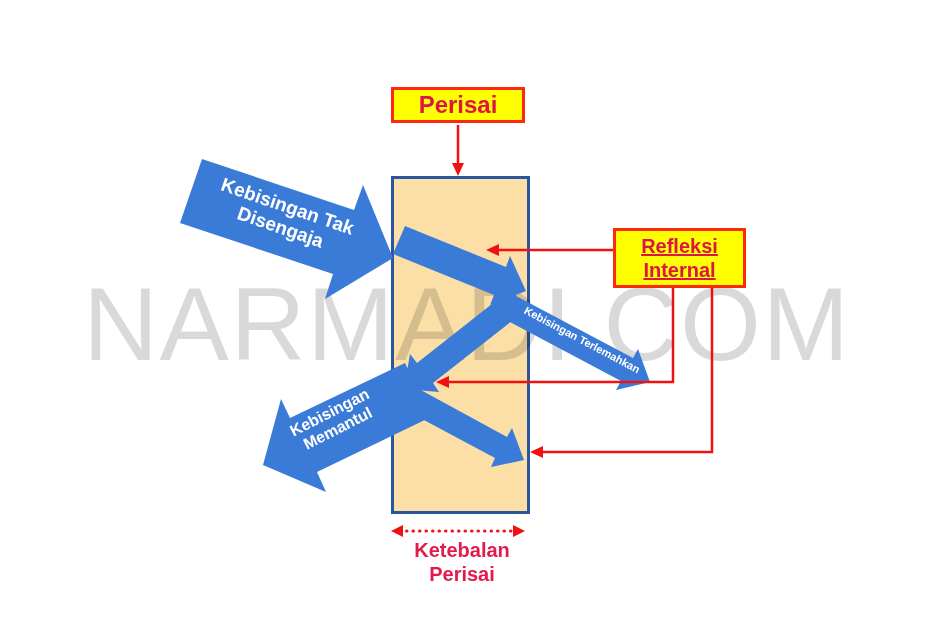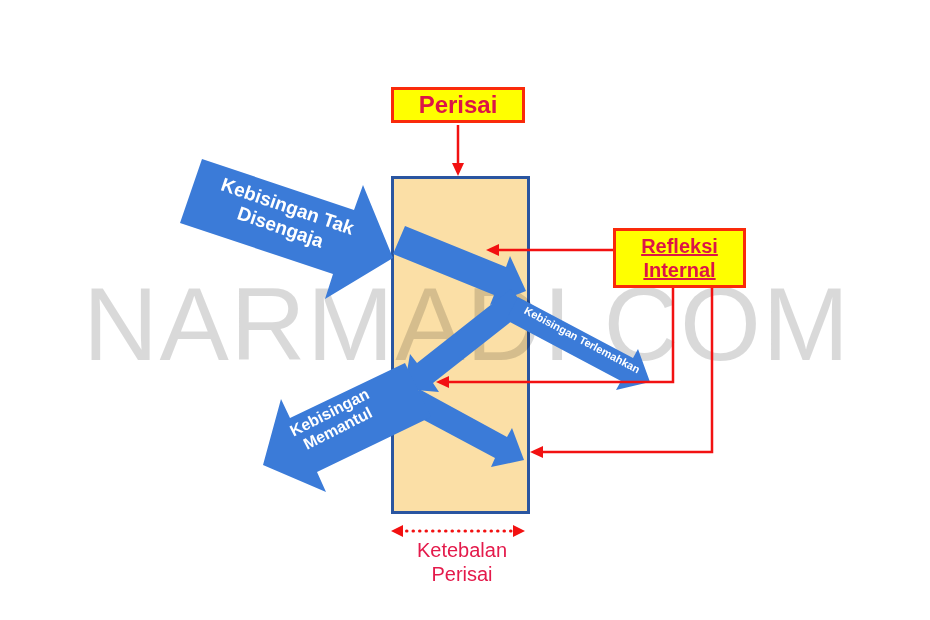--- a/index.html
+++ b/index.html
@@ -32,21 +32,21 @@
   .arrow-label{
     position:absolute;z-index:4;color:#ffffff;font-weight:bold;text-align:center;
     white-space:pre-line;transform:translate(-50%,-50%) rotate(var(--rot));
     width:max-content;line-height:1.15;
   }
   .entry-label{left:284px;top:217px;--rot:19deg;font-size:19px;}
   .memantul-label{left:334px;top:421px;--rot:-27deg;font-size:16px;}
   .terlemahkan-label{left:582px;top:340px;--rot:28deg;font-size:11px;white-space:nowrap;}
   .ketebalan-label{
     position:absolute;z-index:4;left:382px;top:538px;width:160px;
-    text-align:center;font-weight:normal;font-size:20px;line-height:24px;
+    text-align:center;font-weight:bold;font-size:20px;line-height:24px;
     color:#e41a4b;white-space:pre-line;
   }
   .pre{white-space:pre-line;}
 </style>
 </head>
 <body>
 
 <div class="canvas">
 
   <div class="watermark">NARMADI.COM</div>

